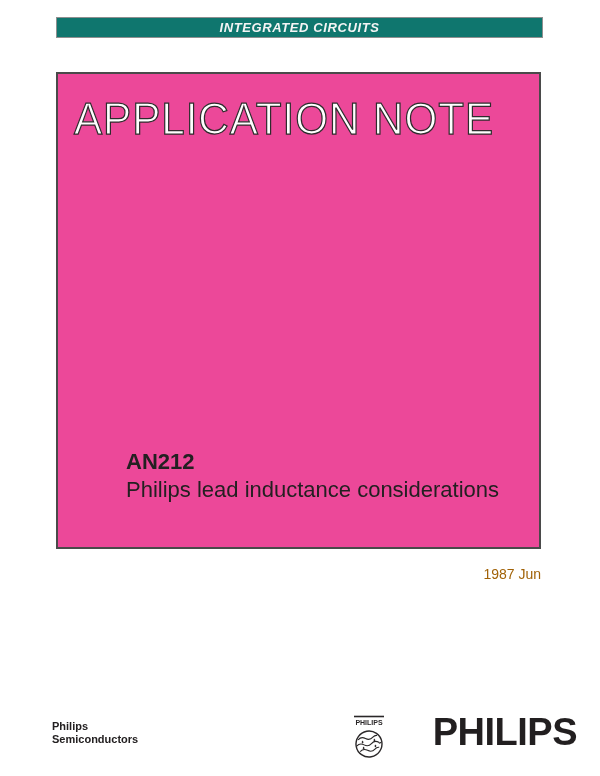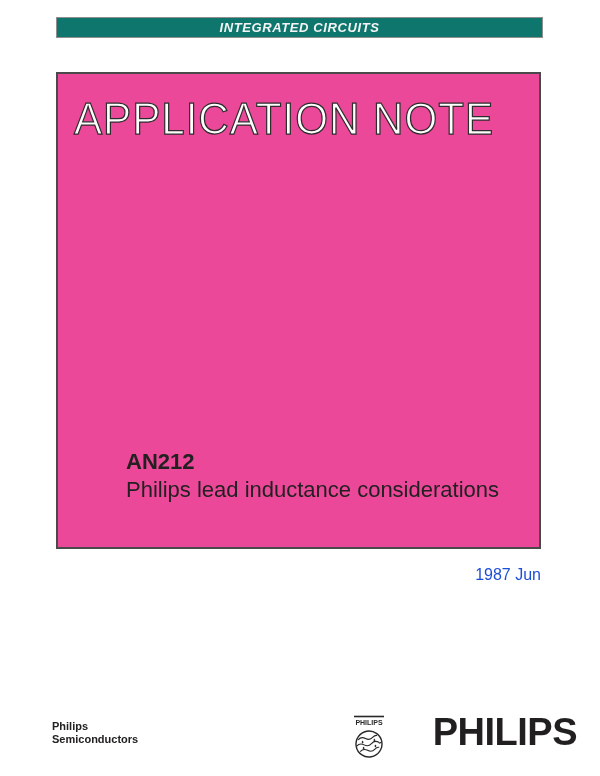--- a/index.html
+++ b/index.html
@@ -82,22 +82,22 @@
     font-weight: normal;
     line-height: 28px;
     white-space: nowrap;
   }
 
   
   .date {
     position: absolute;
     top: 566px;
     right: 59px;
-    font-size: 16px;
-    color: #1d4ed8;
+    font-size: 14px;
+    color: #a16207;
   }
 
   
   .footer-company {
     position: absolute;
     left: 52px;
     top: 720px;
     font-size: 11px;
     font-weight: bold;
     line-height: 12.5px;

